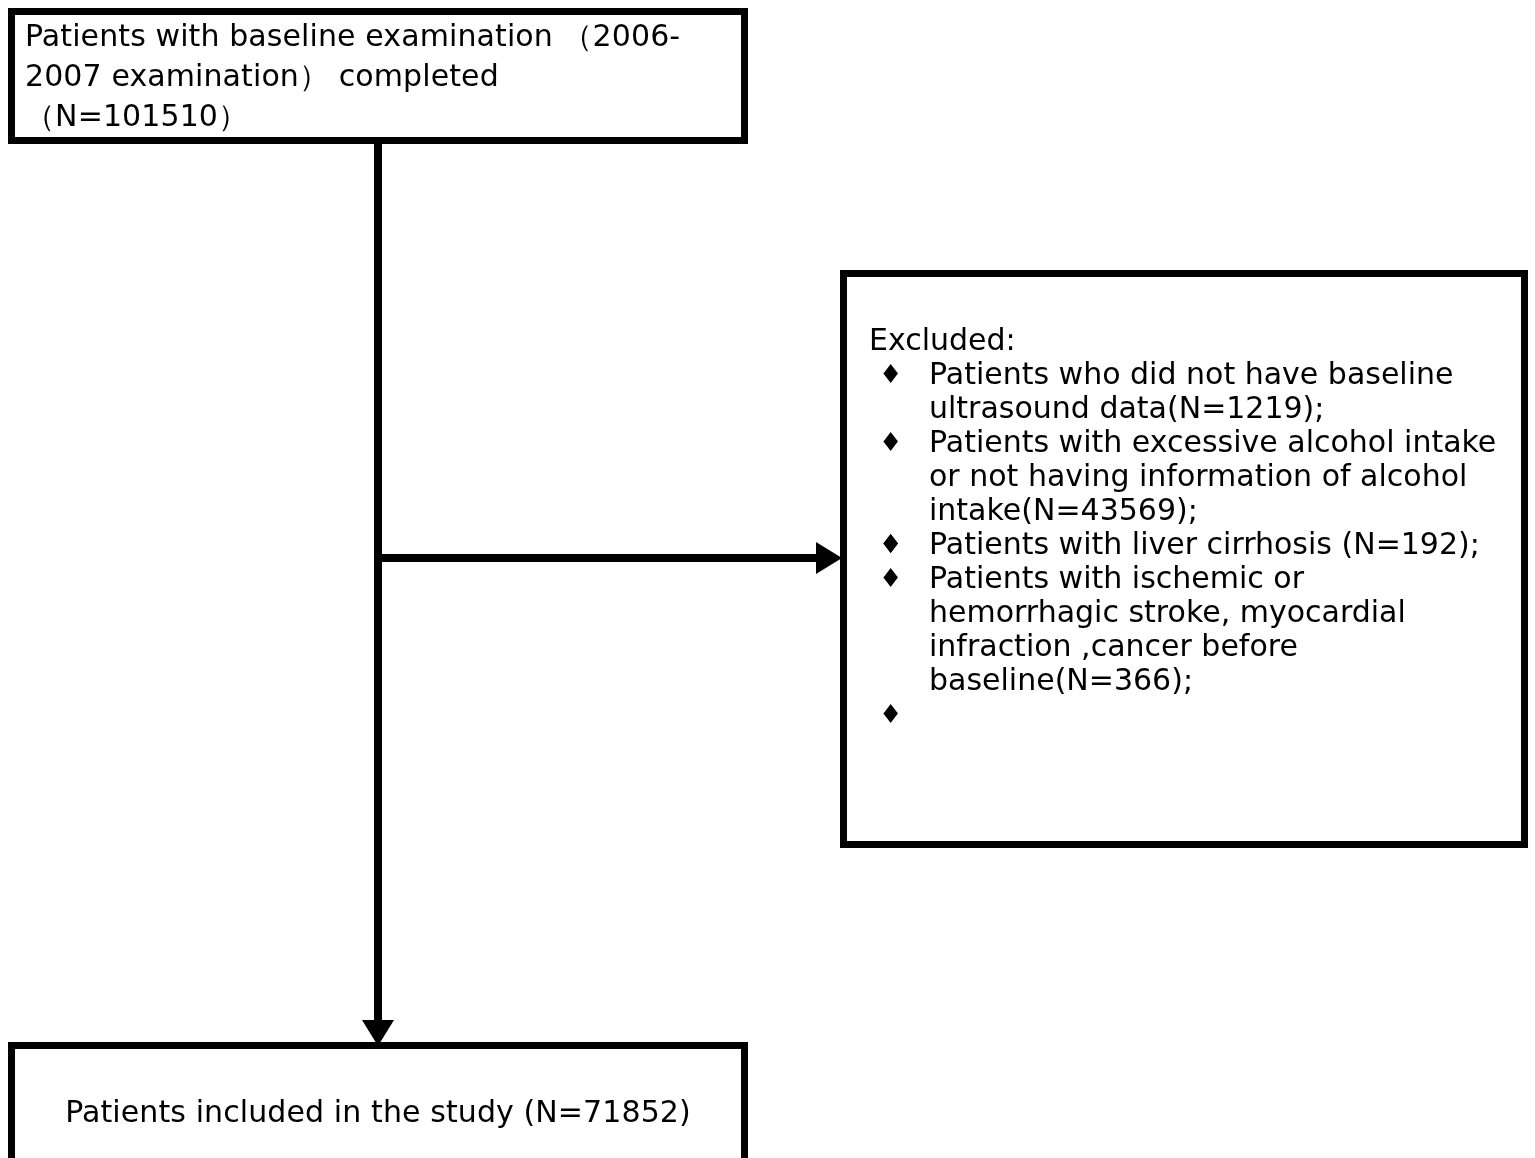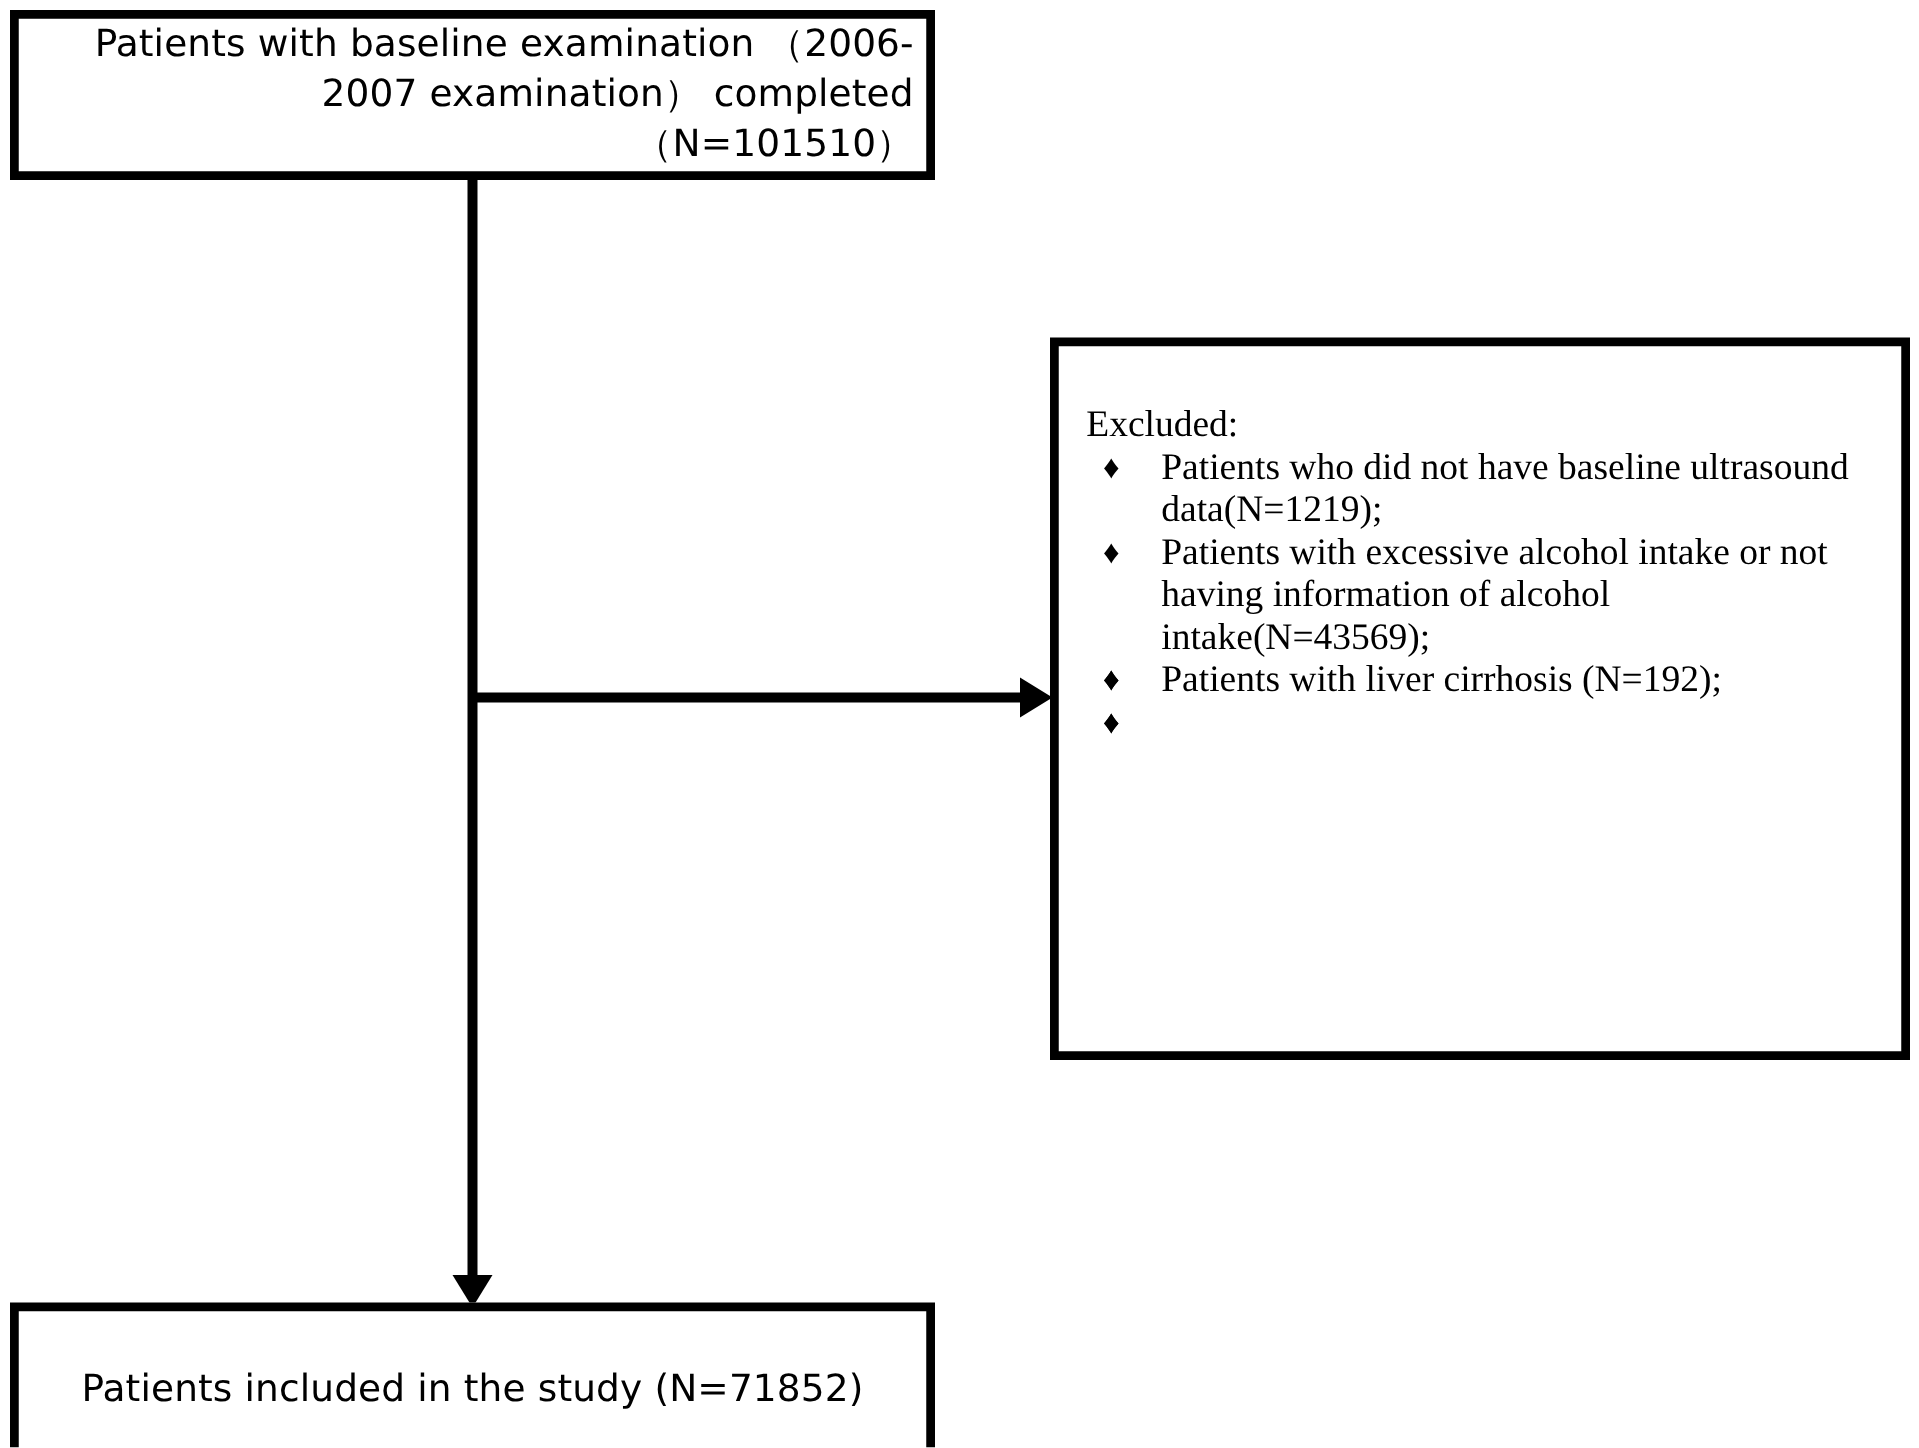--- a/index.html
+++ b/index.html
@@ -41,25 +41,24 @@
     width: 740px;
     height: 140px;
   }
   #box-excluded {
     left: 840px;
     top: 270px;
     width: 688px;
     height: 578px;
     display: block;
     padding: 46px 0 0 0;
-    font-family: Liberation Serif, serif;
   }
 
   .box-text {
-    text-align: right;
+    text-align: left;
     font-size: 30px;
     line-height: 1.33;
     letter-spacing: 0.1px;
     white-space: pre-line;
     padding: 0 10px;
   }
   #box-included .box-text {
     font-size: 30px;
     line-height: 1.2;
   }
@@ -166,20 +165,21 @@
       </li>
       <li class="excl-item">
         <span class="excl-bullet">♦</span>
       </li>
       <li class="excl-item">
         <span class="excl-bullet">♦</span>
         <span>Patients with liver cirrhosis (N=192);</span>
       </li>
       <li class="excl-item">
         <span class="excl-bullet">♦</span>
+        <span>Patients with ischemic or hemorrhagic stroke, myocardial infraction ,cancer before baseline(N=366);</span>
       </li>
       <li class="excl-item">
         <span class="excl-bullet">♦</span>
       </li>
     </ul>
   </div>
 
   <div class="node-box" id="box-included">
     <div class="box-text">Patients included in the study (N=71852)</div>
   </div>

